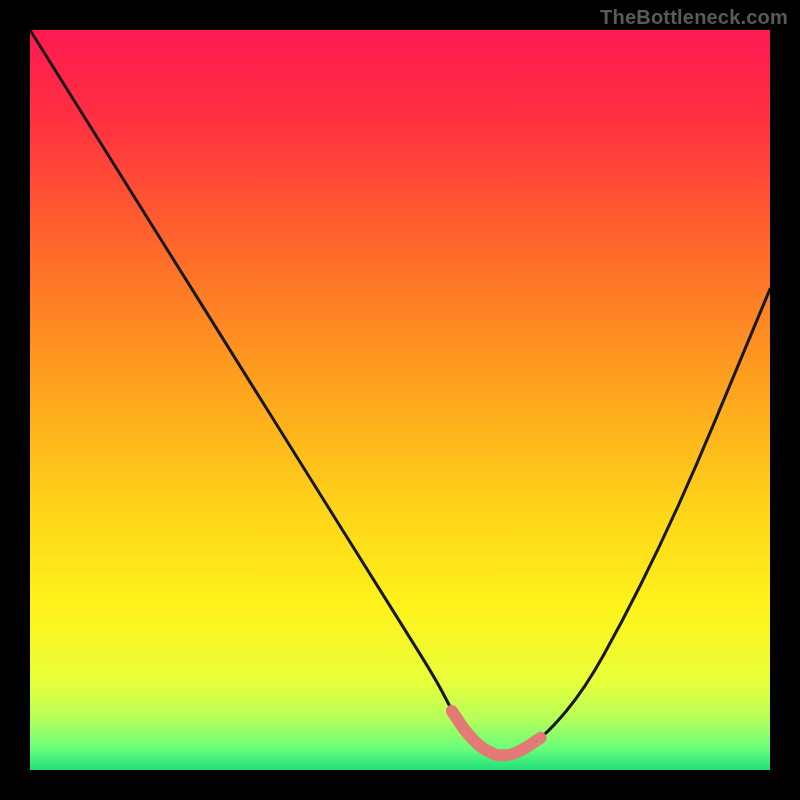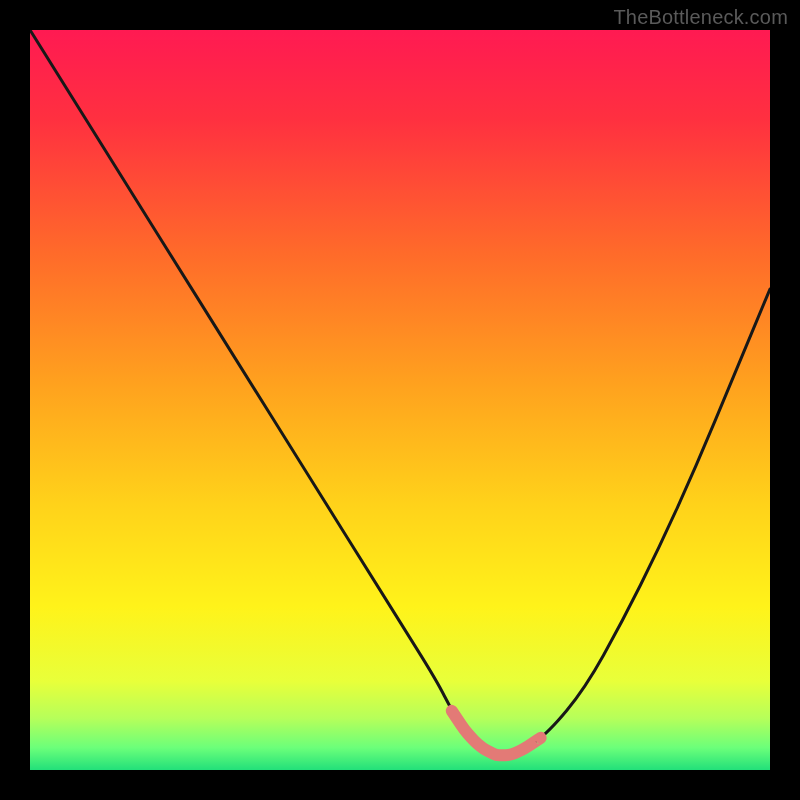--- a/index.html
+++ b/index.html
@@ -16,21 +16,21 @@
     width: 800px;
     height: 800px;
     background: #000;
   }
   .watermark {
     position: absolute;
     top: 6px;
     right: 12px;
     color: #5a5a5a;
     font-size: 20px;
-    font-weight: 400;
+    font-weight: 700;
     letter-spacing: 0.2px;
     z-index: 20;
   }
   .plot {
     position: absolute;
     left: 30px;
     top: 30px;
     width: 740px;
     height: 740px;
     overflow: hidden;

